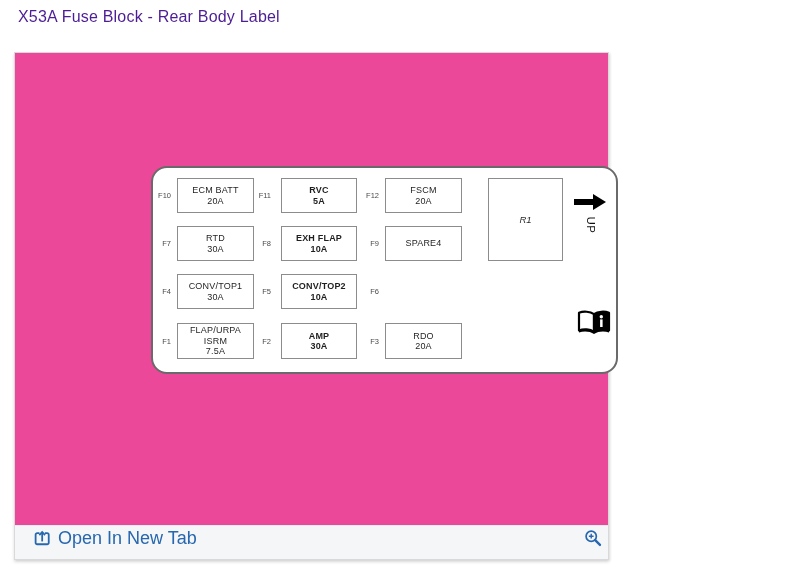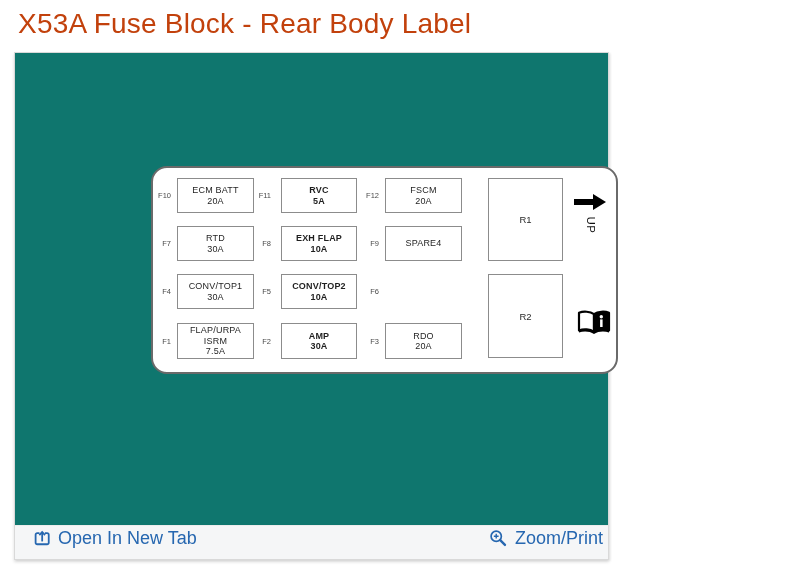--- a/index.html
+++ b/index.html
@@ -3,42 +3,42 @@
 <meta charset="utf-8">
 <style>
   * { margin:0; padding:0; box-sizing:border-box; }
   html,body { background:#ffffff; }
   body {
     width:798px; height:578px; position:relative; overflow:hidden;
     font-family:"Liberation Sans", sans-serif;
   }
   .page-title {
     position:absolute; left:18px; top:8px;
-    font-size:28px; color:#c2410c; letter-spacing:.2px;
+    font-size:16px; color:#4c1d95; letter-spacing:.2px;
   }
   .panel {
     position:absolute; left:14px; top:52px; width:595px; height:508px;
-    background:#0f766e; border:1px solid #d9d9d9;
+    background:#ec4899; border:1px solid #d9d9d9;
     box-shadow:0 2px 3px rgba(0,0,0,.14), 2px 1px 2px rgba(0,0,0,.05);
   }
   
   .fuse-container {
     position:absolute; left:136px; top:113px; width:467px; height:208px;
     border:2px solid #6a6a6a; border-radius:16px; background:#ffffff;
   }
   .fusebox {
     position:absolute; border:1px solid #8c8c8c; background:#ffffff;
     display:flex; align-items:center; justify-content:center; text-align:center;
     font-size:9px; line-height:10.5px; color:#1f1f1f; letter-spacing:.2px;
     white-space:pre-line;
   }
   .relaybox {
     position:absolute; border:1px solid #8c8c8c; background:#ffffff;
     display:flex; align-items:center; justify-content:center;
-    font-size:9.5px; color:#2a2a2a;
+    font-size:9.5px; color:#2a2a2a;font-style:italic;
   }
   .flabel {
     position:absolute; width:21px; display:flex; align-items:center; justify-content:flex-end;
     padding-right:3px; font-size:7.5px; color:#4a4a4a;
   }
   .c0{left:24px;width:77px;} .c1{left:128px;width:76px;font-weight:bold;} .c2{left:232px;width:77px;}
   .r0{top:10px;height:35px;} .r1{top:58px;height:35px;} .r2{top:106px;height:35px;} .r3{top:155px;height:36px;}
   .fc0{left:0px;} .fc1{left:100px;text-align:center;} .fc2{left:208px;}
   .relay1{left:335px;top:10px;width:75px;height:83px;}
   .relay2{left:335px;top:106px;width:75px;height:84px;}
@@ -103,21 +103,20 @@
 ISRM
 7.5A</div>
     <div class="flabel fc1 r3">F2</div>
     <div class="fusebox c1 r3">AMP
 30A</div>
     <div class="flabel fc2 r3">F3</div>
     <div class="fusebox c2 r3">RDO
 20A</div>
 
     <div class="relaybox relay1">R1</div>
-    <div class="relaybox relay2">R2</div>
 
     <svg class="up-arrow" viewBox="0 0 32 16">
       <rect x="0" y="5" width="19" height="6" fill="#000"></rect>
       <polygon points="19,0 32,8 19,16" fill="#000"></polygon>
     </svg>
     <div class="up-text">UP</div>
 
     <svg class="book-icon" viewBox="0 0 34 26">
       <path d="M17 4.2 C13 1.4 6.5 1 2 2.8 L2 20.4 C6.5 18.6 13 19 17 21.8 Z" fill="#ffffff" stroke="#000" stroke-width="2.2" stroke-linejoin="round"></path>
       <path d="M17 4.2 C21 1.4 27.5 1 32 2.8 L32 20.4 C27.5 18.6 21 19 17 21.8 Z" fill="#000" stroke="#000" stroke-width="2.2" stroke-linejoin="round"></path>
@@ -135,17 +134,16 @@
         <path d="M5.6 5 L8.65 1.7 L11.7 5" stroke-linejoin="miter"></path>
       </svg>
       <span>Open In New Tab</span>
     </a>
     <a class="bar-link">
       <svg width="19" height="19" viewBox="0 0 20 20" fill="none" stroke="#2667b0">
         <circle cx="7.6" cy="7.6" r="5.4" stroke-width="1.8"></circle>
         <path d="M7.6 5.1 V10.1 M5.1 7.6 H10.1" stroke-width="1.5"></path>
         <path d="M11.8 11.8 L16.8 16.8" stroke-width="2.5" stroke-linecap="round"></path>
       </svg>
-      <span>Zoom/Print</span>
     </a>
   </div>
 
 </div>
 
 </body></html>

